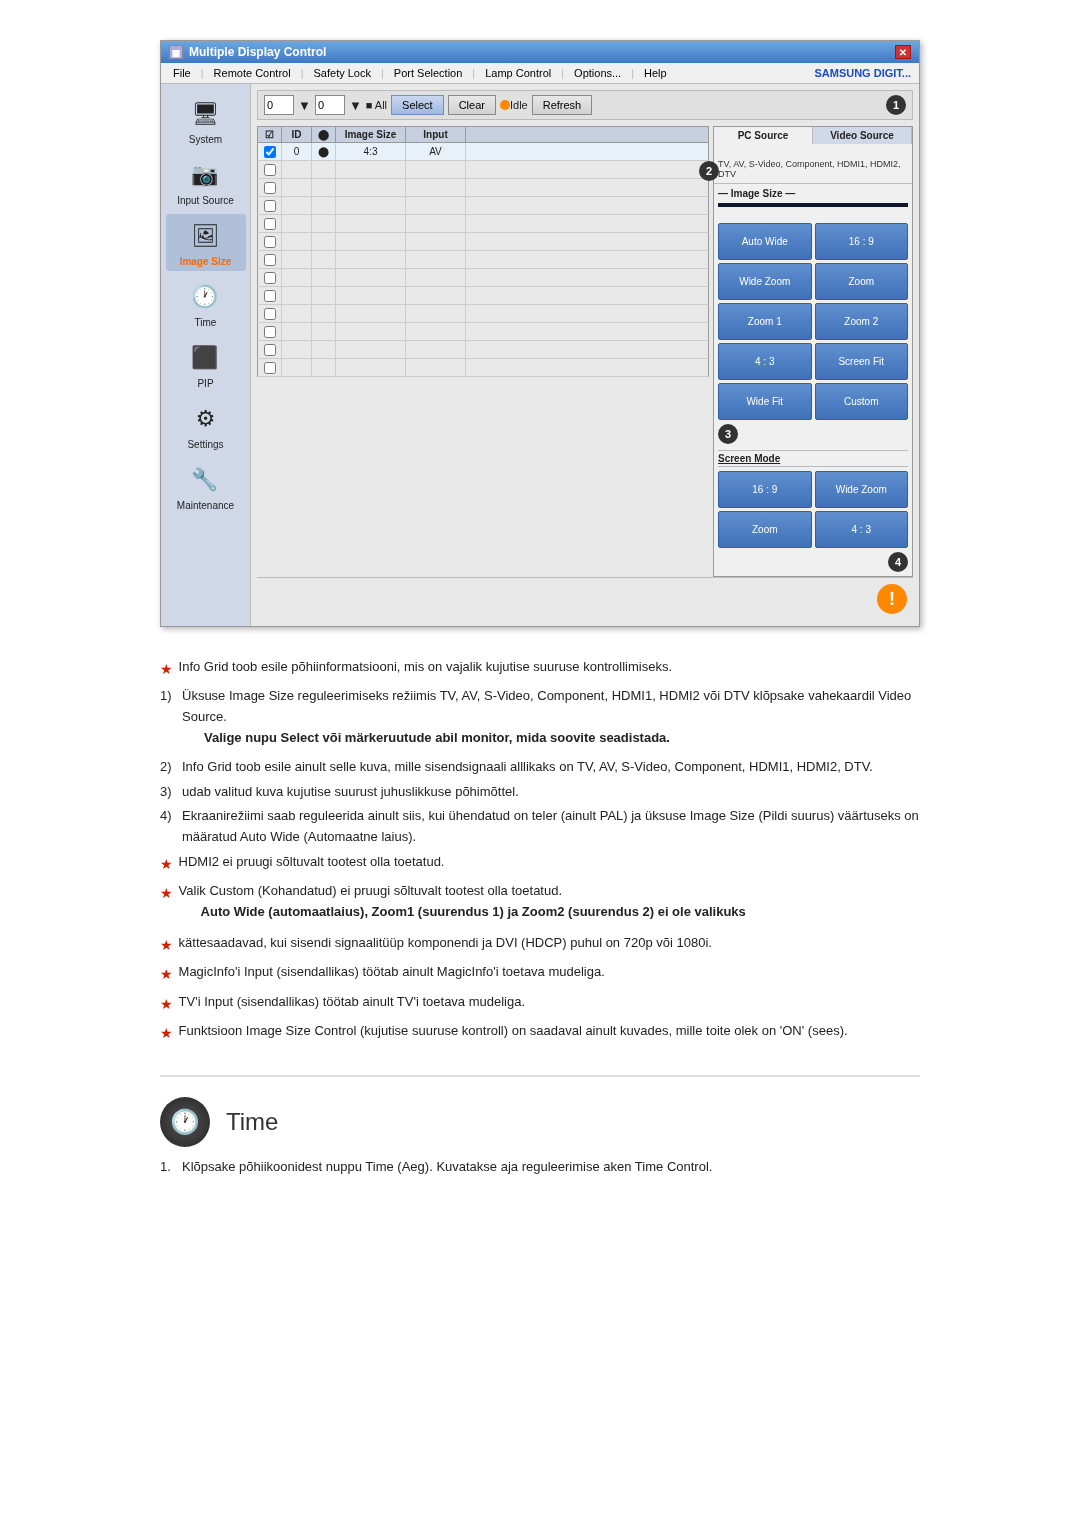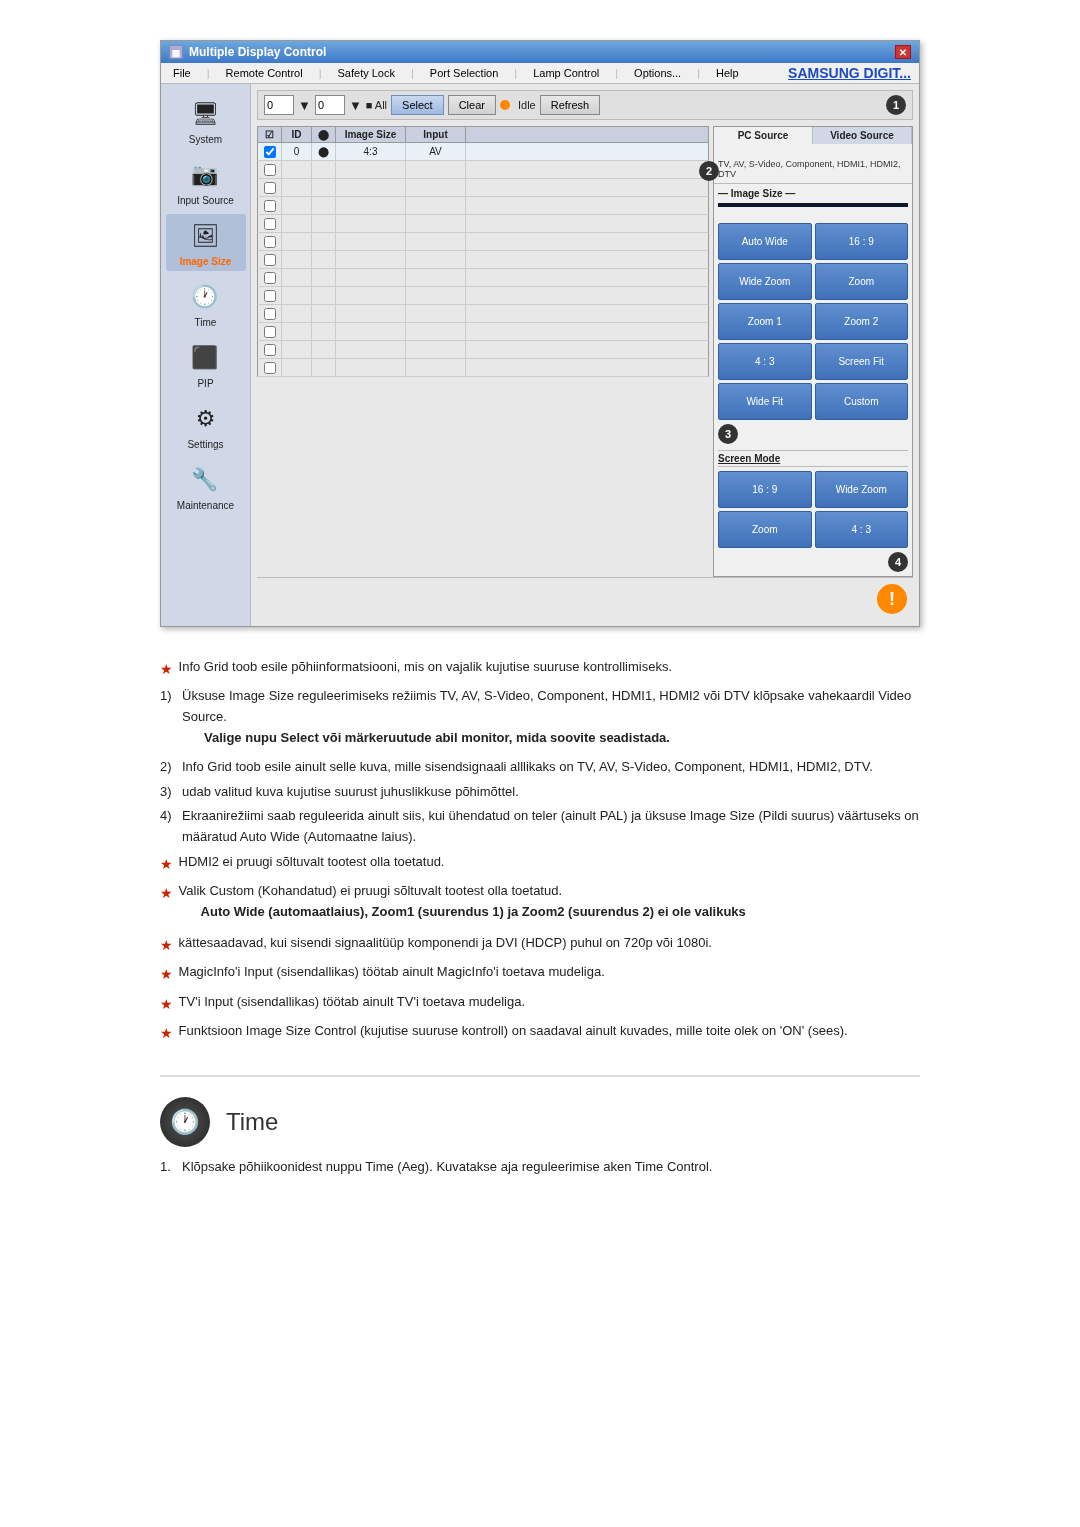--- a/index.html
+++ b/index.html
@@ -59,38 +59,37 @@
       line-height: 14px;
       cursor: pointer;
     }
 
     .menu-bar {
       background: #f0f0f0;
       border-bottom: 1px solid #bbb;
       padding: 2px 8px;
       display: flex;
       align-items: center;
-      gap: 12px;
+      gap: 6px;
       font-size: 11px;
       justify-content: space-between;
     }
     .menu-item {
       cursor: pointer;
       padding: 2px 4px;
       color: #000;
     }
     .menu-separator {
       color: #bbb;
     }
     .samsung-logo {
       margin-left: auto;
-      font-size: 14px;
+      font-size: 11px;
       color: #1a4bc0;
       font-weight: bold;
-      text-decoration: underline;
     }
 
     .window-body {
       display: flex;
       background: #e8e8e8;
     }
 
     
     .sidebar {
       width: 90px;
@@ -156,21 +155,21 @@
       cursor: pointer;
       height: 20px;
     }
     .toolbar-btn.select-btn {
       background: linear-gradient(to bottom, #c8d8f0, #a0b8e0);
       border-color: #7090c0;
     }
     .idle-indicator {
       display: flex;
       align-items: center;
-      gap: 8px;
+      gap: 0;
       font-size: 11px;
     }
     .idle-dot {
       width: 10px; height: 10px;
       background: #ff8800;
       border-radius: 50%;
     }
 
     
     .grid-panel {

